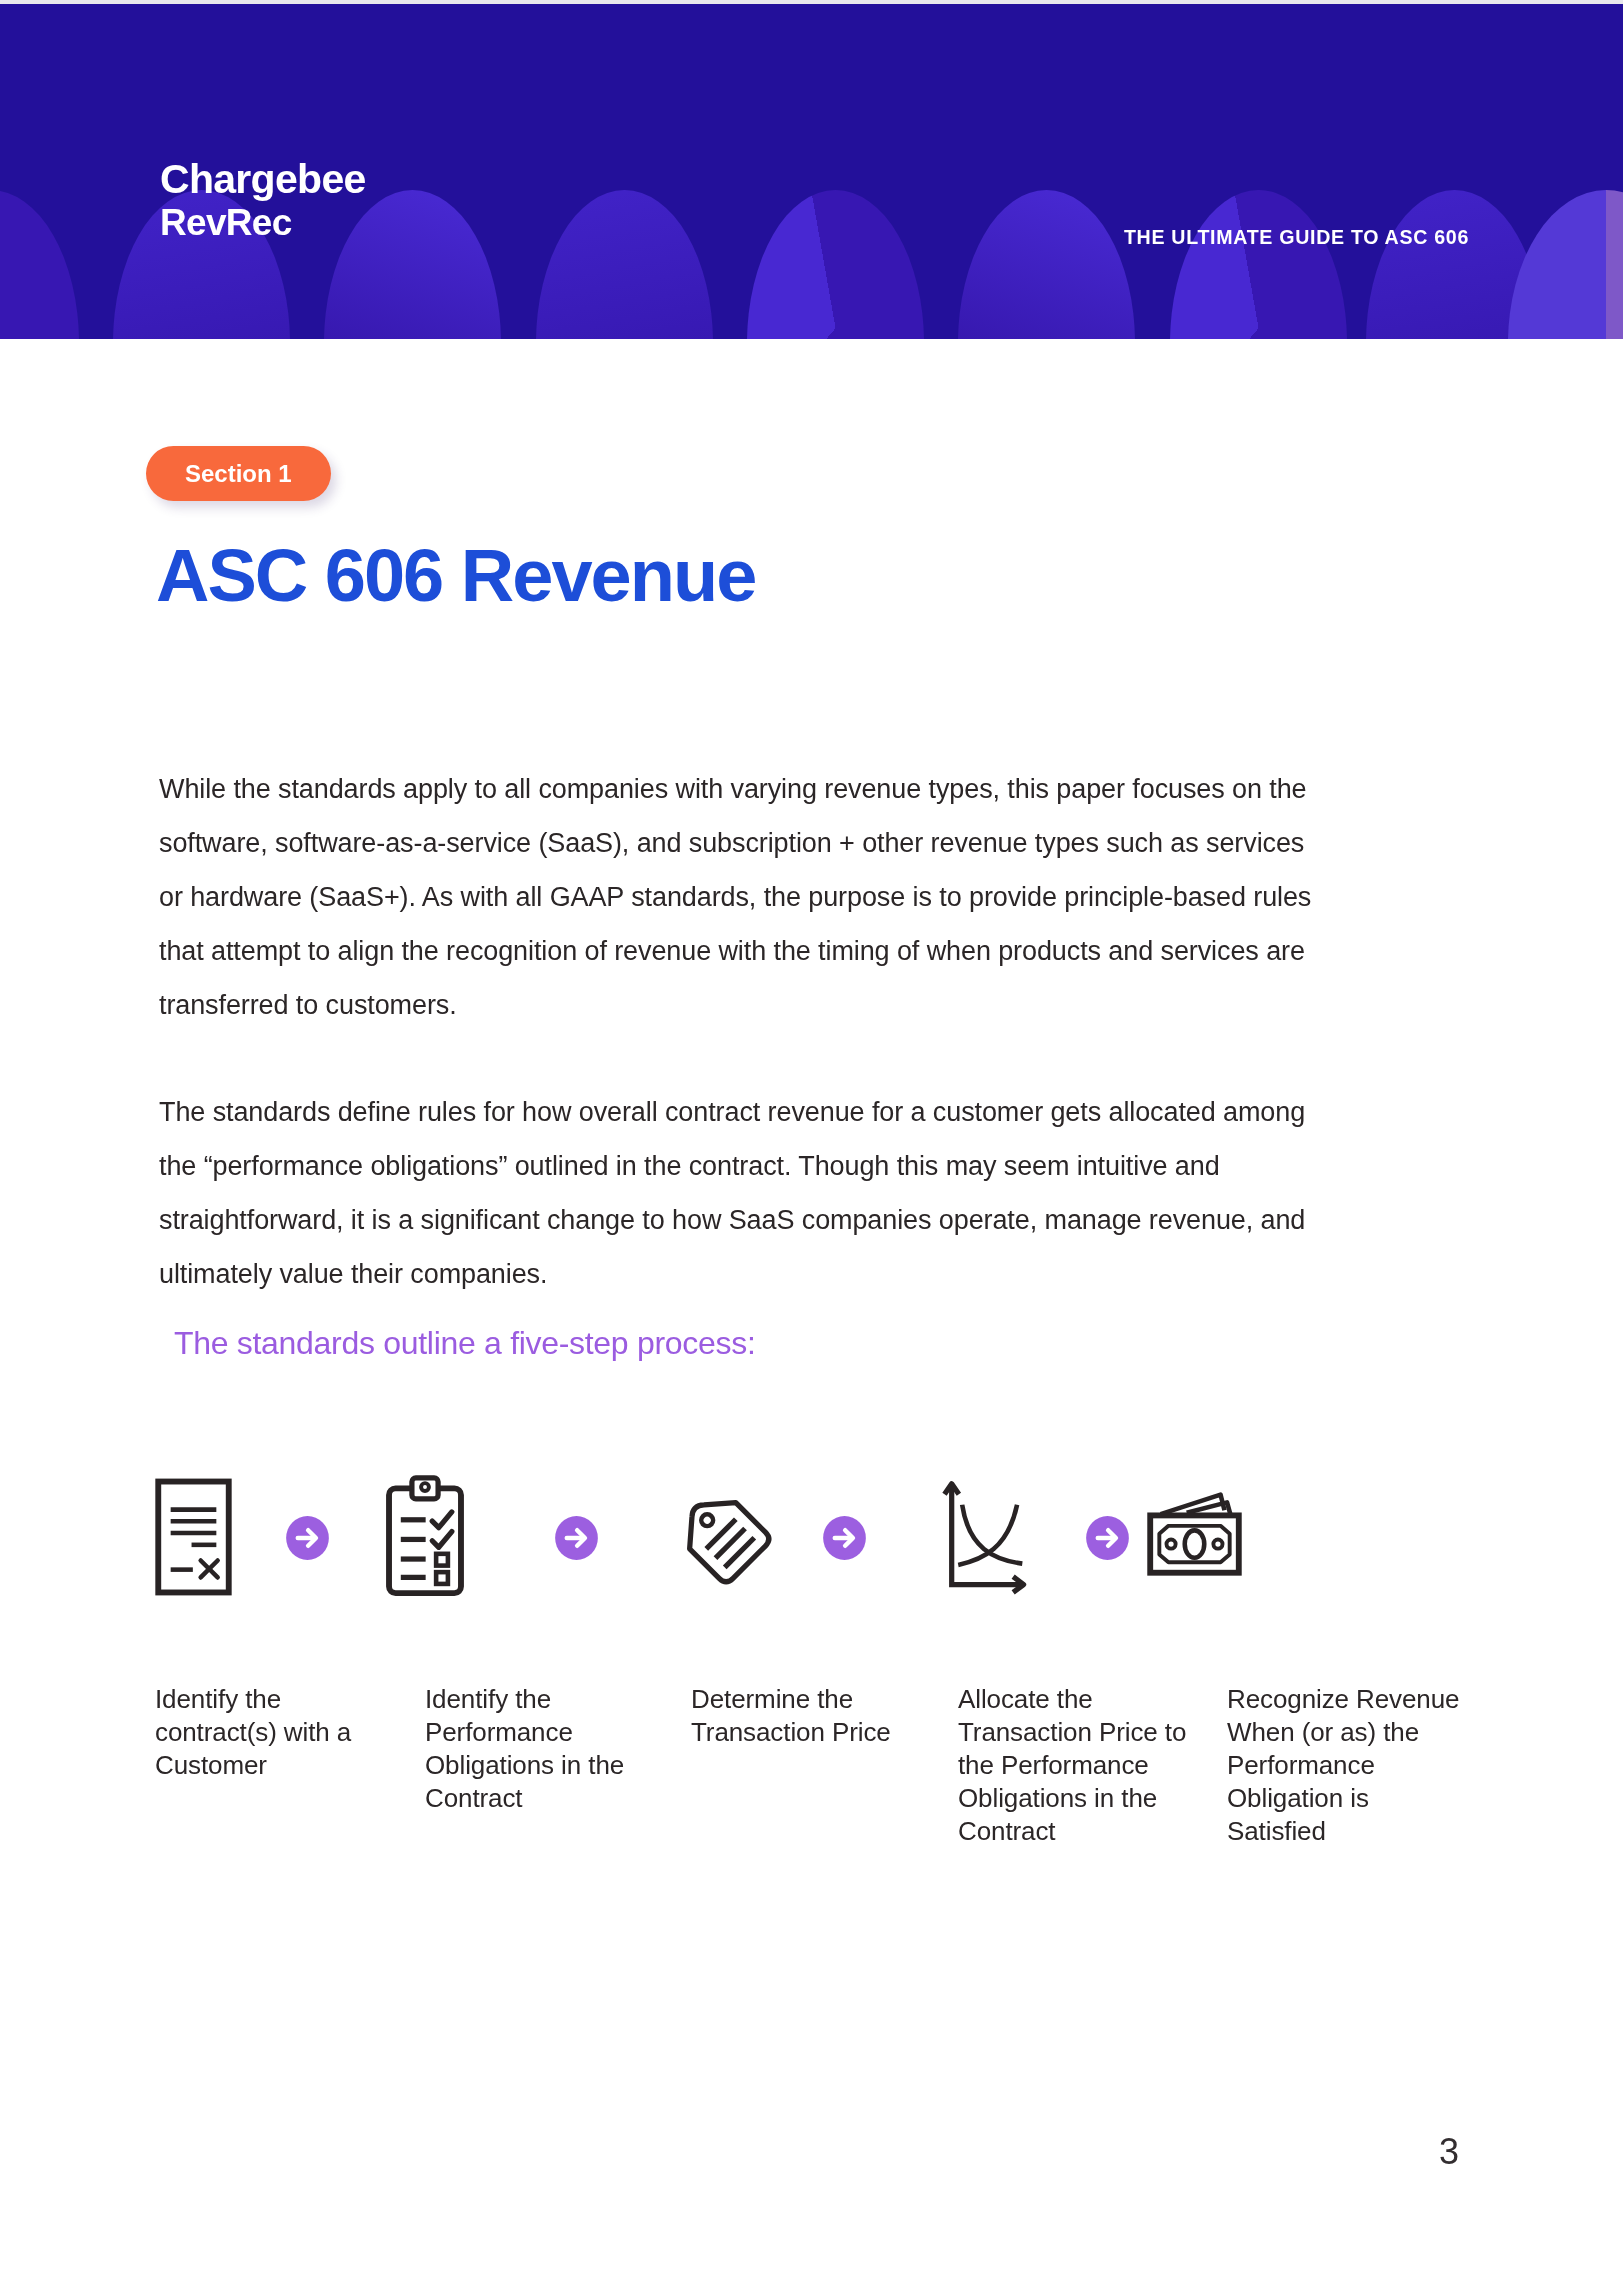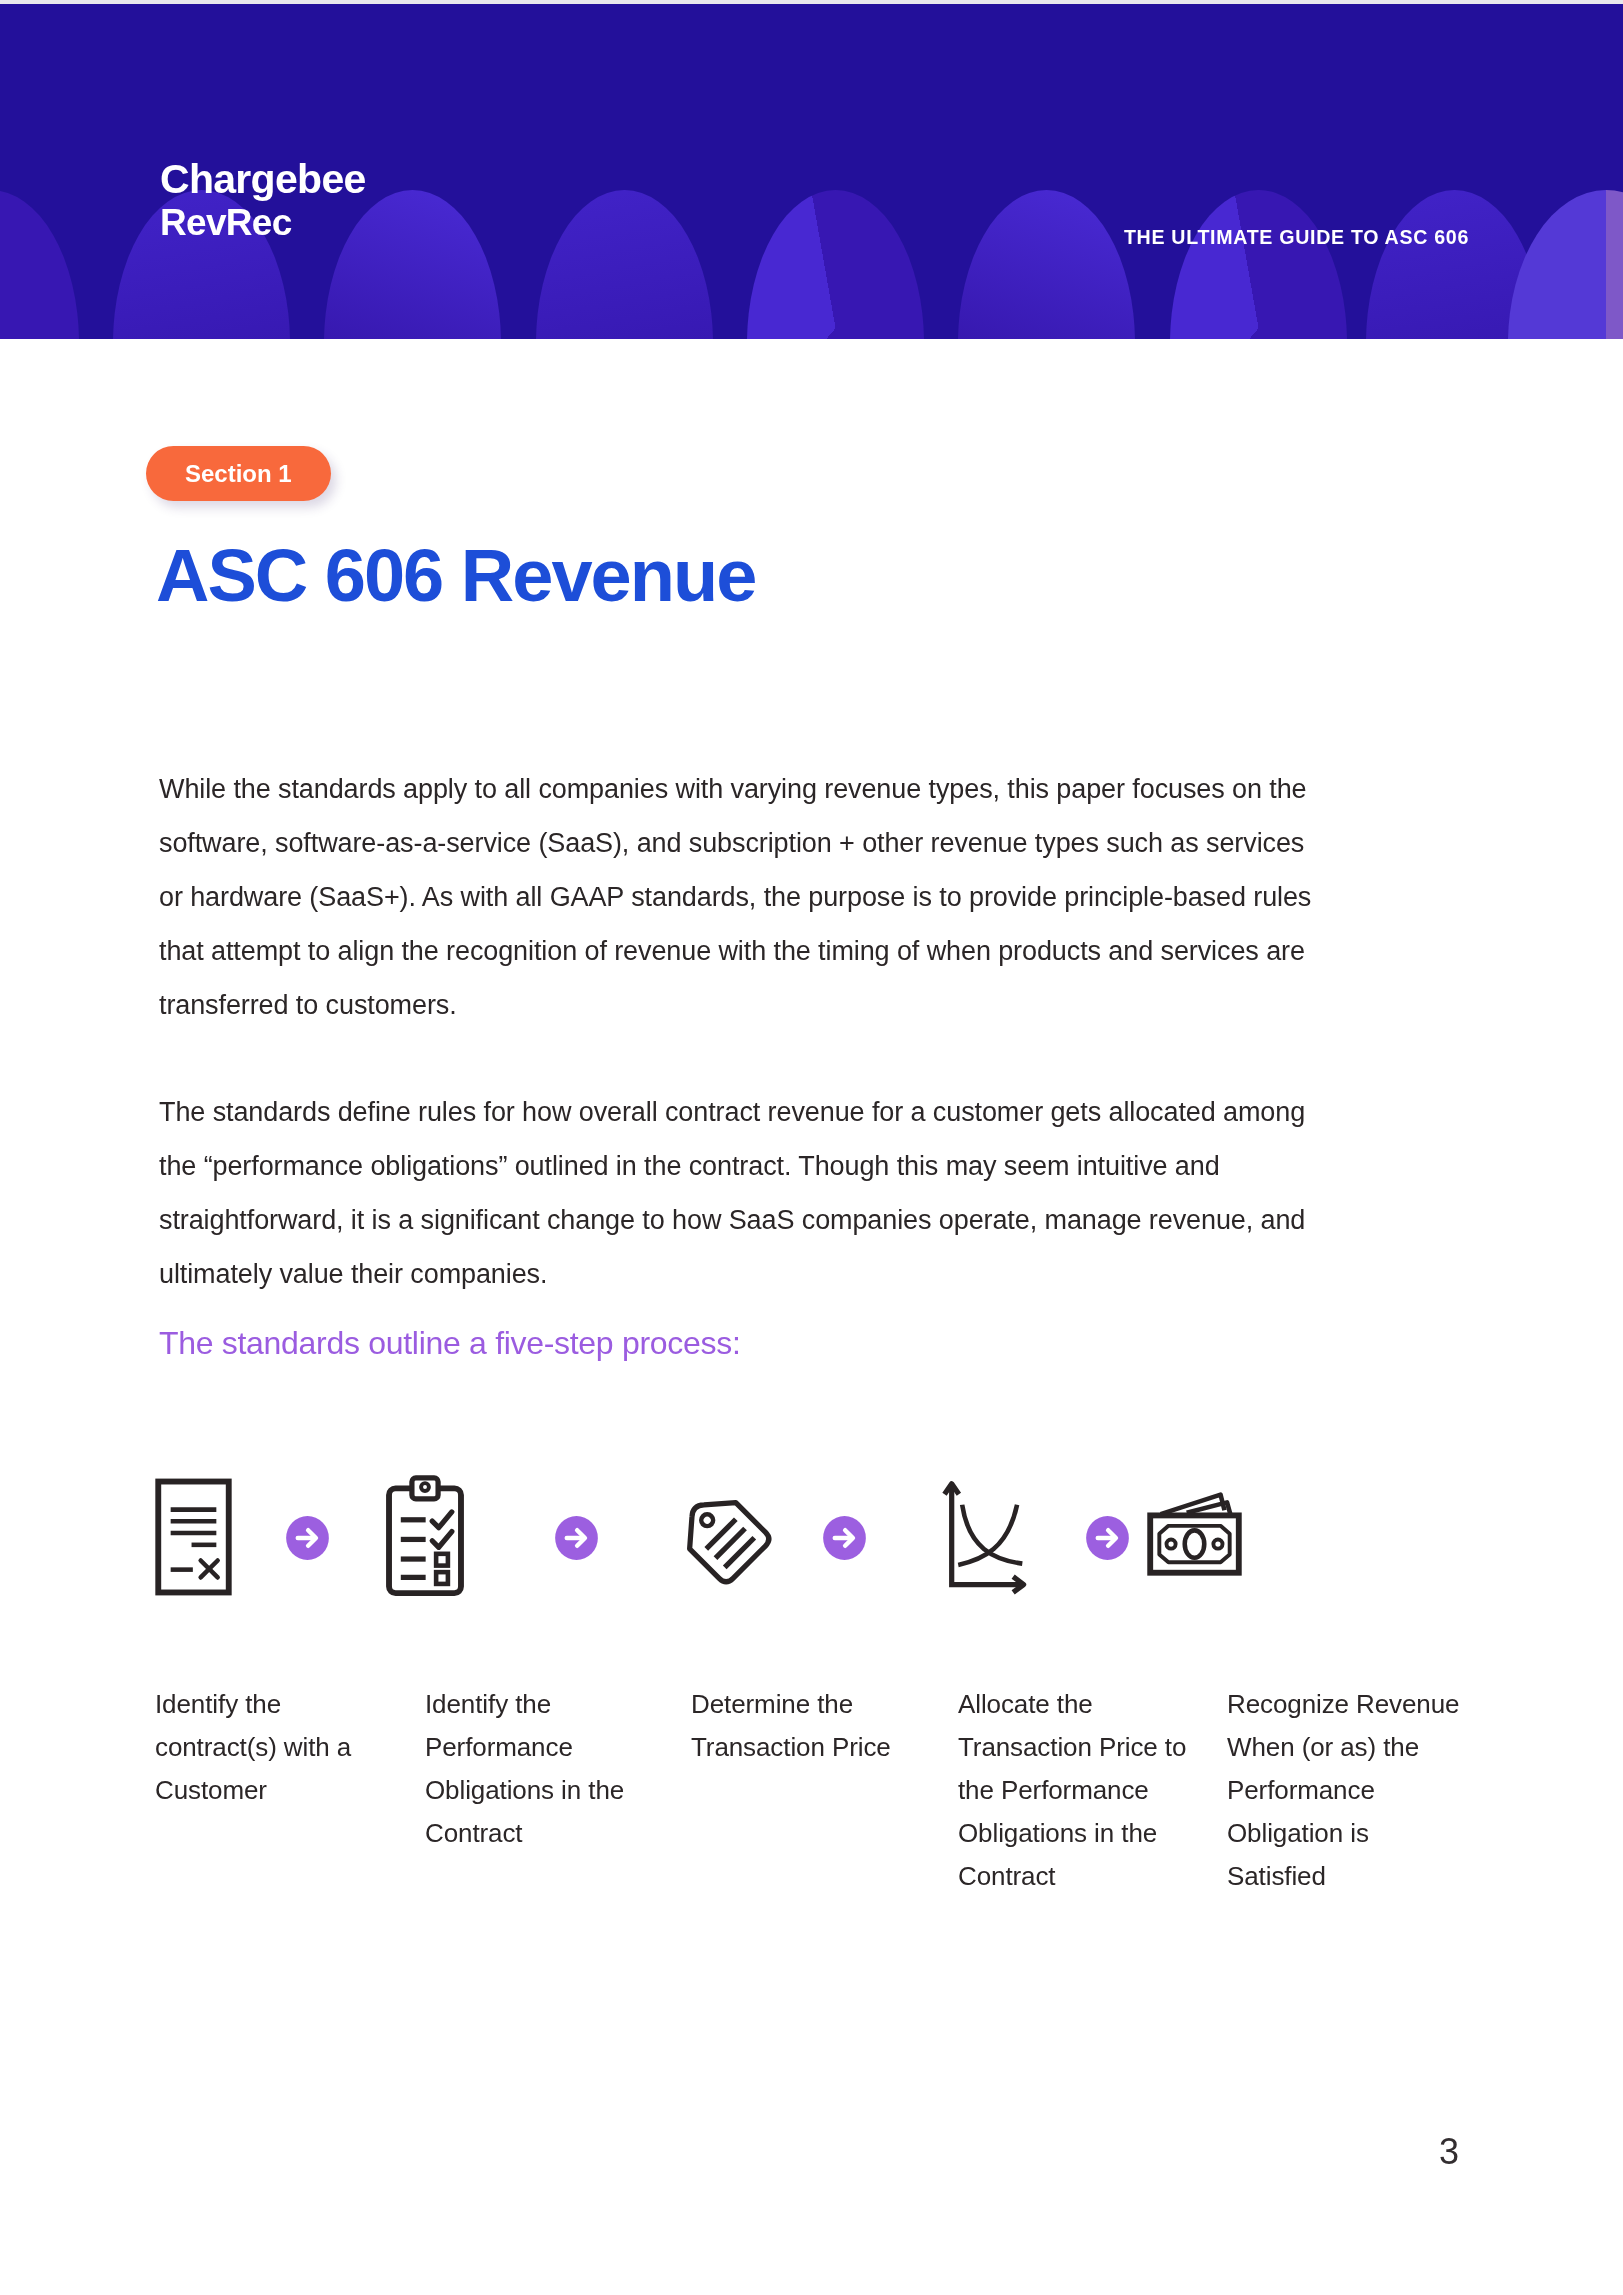--- a/index.html
+++ b/index.html
@@ -49,31 +49,31 @@
     font-size:74px; font-weight:700; color:#1d4ed8;
     letter-spacing:-2px; line-height:1.22;
   }
   .para {
     position:absolute; left:159px; width:1171px; margin:0;
     font-size:27px; line-height:54px; color:#2b2627; letter-spacing:-0.1px;
   }
   .p1 { top:758px; }
   .p2 { top:1081px; }
   .subhead {
-    position:absolute; left:159px; top:1321px; margin:0;
+    position:absolute; left:174px; top:1321px; margin:0;
     font-size:32px; font-weight:400; color:#9b5ce0; letter-spacing:-0.3px;
   }
 
   
   .icon { position:absolute; }
   .icon svg { display:block; }
   .arrow { position:absolute; width:43px; height:44px; }
   .step-label {
     position:absolute; top:1679px; width:237px;
-    font-size:26px; line-height:43px; color:#2b2627; letter-spacing:-0.1px;
+    font-size:26px; line-height:33px; color:#2b2627; letter-spacing:-0.1px;
   }
   .sl0 { left:155px; }
   .sl1 { left:425px; }
   .sl2 { left:691px; }
   .sl3 { left:958px; }
   .sl4 { left:1227px; }
 
   .pagenum {
     position:absolute; left:1439px; top:2127px;
     font-size:36px; color:#332e30;

